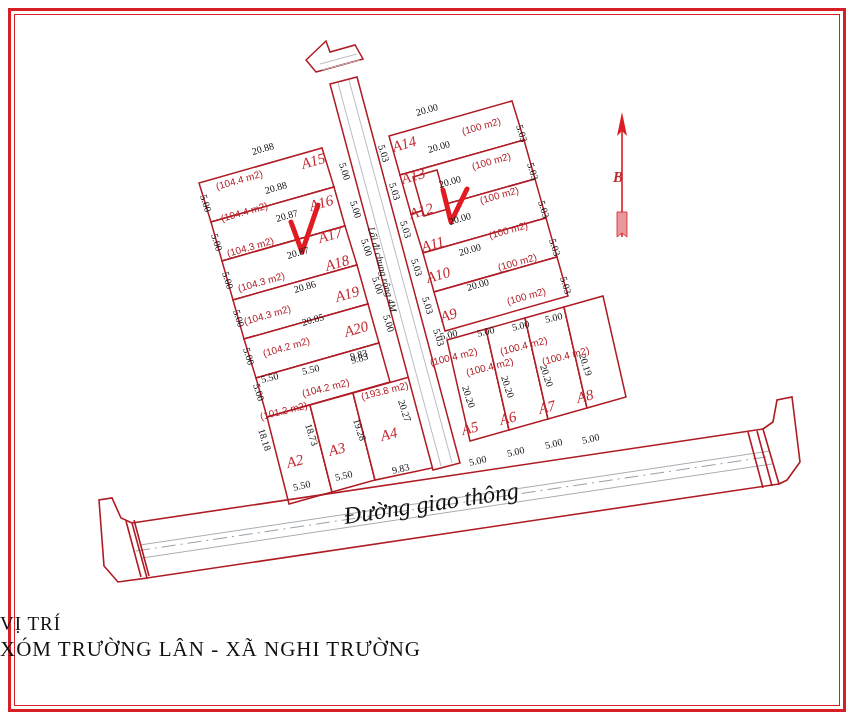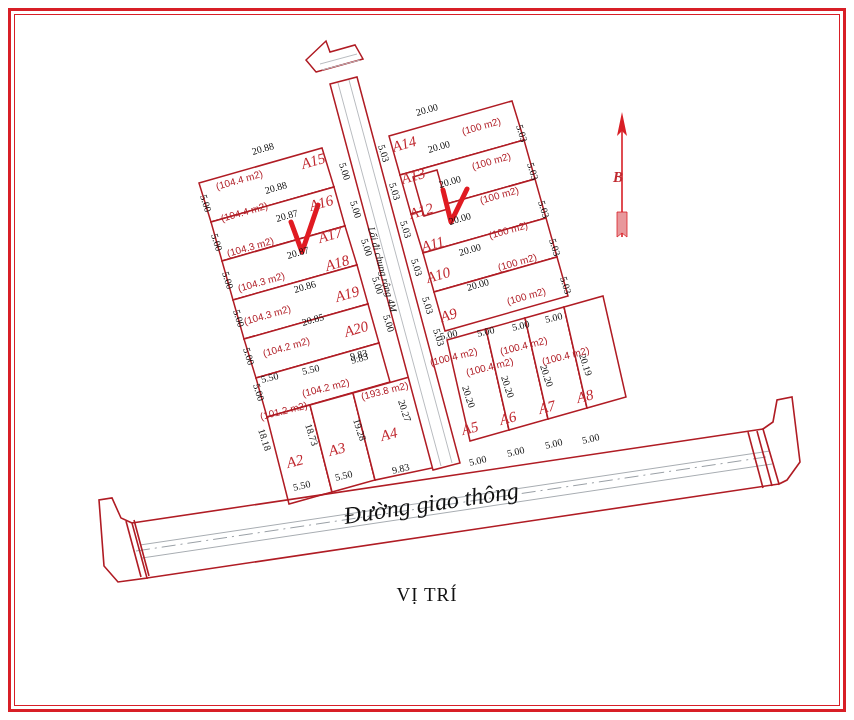--- a/index.html
+++ b/index.html
@@ -1,21 +1,21 @@
 <!DOCTYPE html>
 <html><head>
 <meta charset="utf-8">
 <style>
   html,body{margin:0;padding:0;background:#fff;}
   body{width:854px;height:720px;overflow:hidden;font-family:"Liberation Serif",serif;}
   #stage{position:relative;width:854px;height:720px;background:#fff;}
   .frame-outer{position:absolute;left:8px;top:8px;width:838px;height:704px;border:3px solid #d81f26;box-sizing:border-box;}
   .frame-inner{position:absolute;left:14px;top:14px;width:826px;height:692px;border:1px solid #d81f26;box-sizing:border-box;}
   #plan{position:absolute;left:0;top:0;width:854px;height:720px;}
-  .cap{position:absolute;text-align:center;width:100%;left:0;font-family:"Liberation Serif",serif;color:#111;}
+  .cap{position:absolute;text-align:left;width:100%;left:0;font-family:"Liberation Serif",serif;color:#111;margin-top:29px;}
   .cap1{top:584px;font-size:19px;letter-spacing:1px;}
   .cap2{top:608px;font-size:21px;letter-spacing:1px;}
 </style>
 </head>
 <body>
 
 <div id="stage">
   <div class="frame-outer"></div>
   <div class="frame-inner"></div>
 
@@ -236,13 +236,14 @@
       <text class="dim" x="546" y="449" transform="rotate(-14 546 449)">5.00</text>
       <text class="dim" x="583" y="444" transform="rotate(-14 583 444)">5.00</text>
     </g>
 
     <text class="dim" x="368" y="228" transform="rotate(75 368 228)" font-size="12" font-style="italic">Lối đi chung rộng 4M</text>
 
     <text x="345" y="524" transform="rotate(-8.5 345 524)" font-family="Liberation Serif, serif" font-size="24" font-style="italic" fill="#111">Đường giao thông</text>
   </svg>
 
   <div class="cap cap1">VỊ TRÍ</div>
+  <div class="cap cap2">XÓM TRƯỜNG LÂN - XÃ NGHI TRƯỜNG</div>
 </div>
 
 </body></html>

